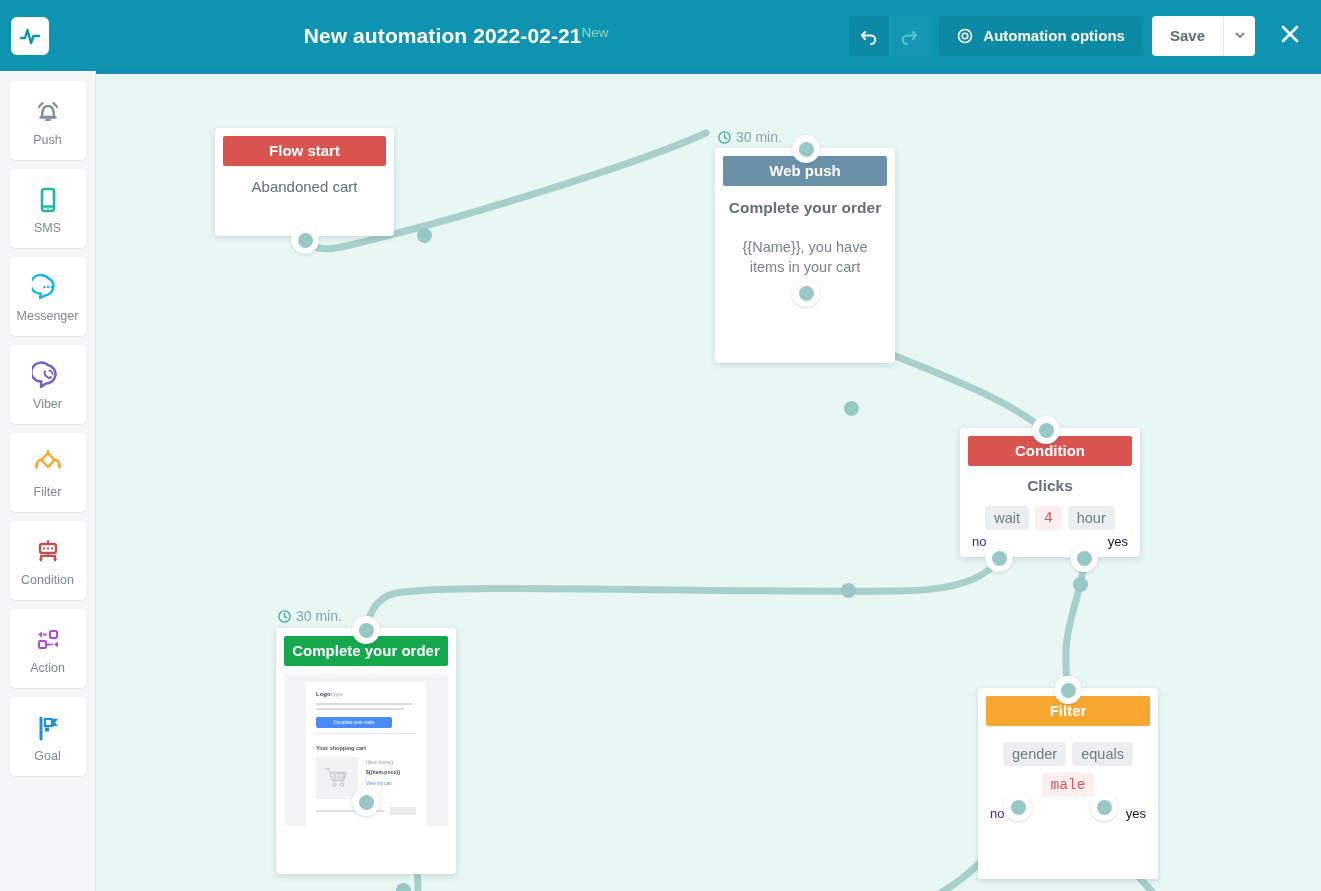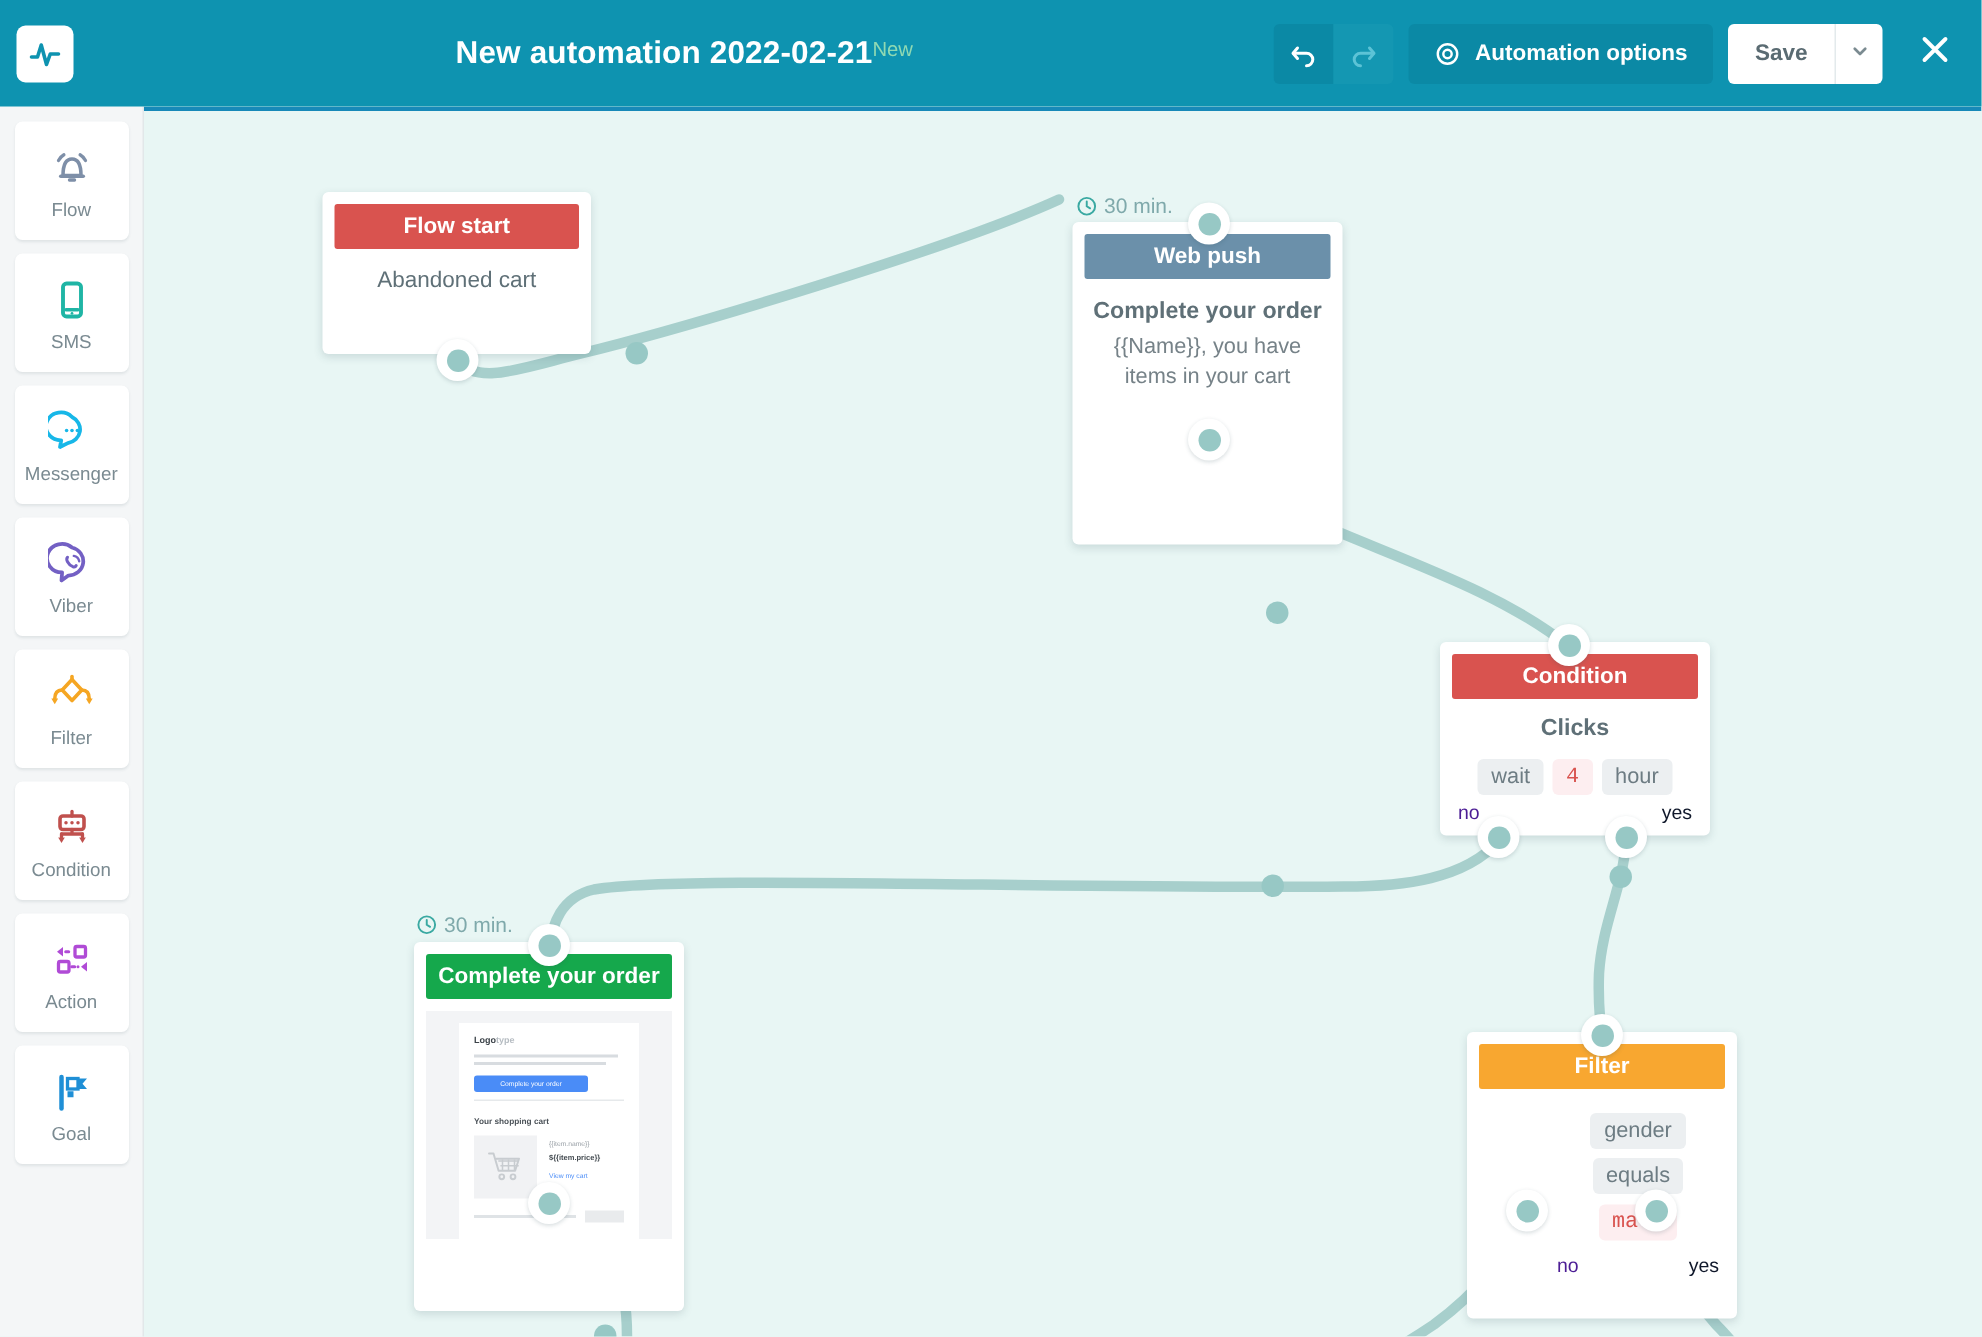--- a/index.html
+++ b/index.html
@@ -108,21 +108,21 @@
   }
   .node-head {
     color: #ffffff; font-size: 15px; font-weight: bold; text-align: center;
     padding: 6px 0 7px 0; border-radius: 2px;
     margin: 8px 8px 0 8px;
   }
   .node-body { padding: 12px 12px 16px 12px; text-align: center; }
   .node-title {
     font-size: 15.5px; font-weight: bold; color: #5f7077; line-height: 20px;
   }
-  .node-sub { font-size: 14.5px; color: #768288; line-height: 20px; margin-top: 3px; }
+  .node-sub { font-size: 14.5px; color: #768288; line-height: 20px; margin-top: 19px; }
   .node-plain { font-size: 15px; color: #5f7077; }
 
   .head-red    { background: #d9534f; }
   .head-blue   { background: #6b90aa; }
   .head-green  { background: #15a84c; }
   .head-orange { background: #f8a730; }
 
   
   .port {
     position: absolute; width: 28px; height: 28px; border-radius: 50%;
@@ -270,21 +270,21 @@
   <div class="side-item">
     <div class="side-icon">
       <svg width="32" height="32" viewBox="0 0 32 32">
         <path d="M10 21 q0-11 6-11 q6 0 6 11 z" fill="none" stroke="#7e8fa8" stroke-width="2.4" stroke-linejoin="round"></path>
         <path d="M8.5 21.5 h15" stroke="#7e8fa8" stroke-width="2.4" stroke-linecap="round"></path>
         <path d="M14.3 24 h3.4" stroke="#7e8fa8" stroke-width="2.2" stroke-linecap="round"></path>
         <path d="M7 11 q1.5-2.6 3.6-3.8" fill="none" stroke="#7e8fa8" stroke-width="2.2" stroke-linecap="round"></path>
         <path d="M25 11 q-1.5-2.6-3.6-3.8" fill="none" stroke="#7e8fa8" stroke-width="2.2" stroke-linecap="round"></path>
       </svg>
     </div>
-    <div class="side-label">Flow</div>
+    <div class="side-label">Push</div>
   </div>
 
   <div class="side-item">
     <div class="side-icon">
       <svg width="32" height="32" viewBox="0 0 32 32">
         <rect x="10" y="5" width="12" height="22" rx="2.4" fill="none" stroke="#1fb5a5" stroke-width="2.6"></rect>
         <path d="M12 22.5 h8" stroke="#1fb5a5" stroke-width="2.4" stroke-linecap="round"></path>
         <circle cx="16" cy="24.9" r="0.9" fill="#1fb5a5"></circle>
       </svg>
     </div>
@@ -490,21 +490,21 @@
             <div class="fb"></div>
         </div>
       </div>
     </div>
   </div>
   <div class="port" style="left:256px; top:545px;"></div>
   <div class="port" style="left:256px; top:717px;"></div>
 
   <div class="node" style="left:882px; top:617px; width:180px; height:191px;">
     <div class="node-head head-orange">Filter</div>
-    <div class="node-body" style="padding:10px 10px 8px 10px;margin-left:48px;">
+    <div class="node-body" style="padding:10px 10px 8px 10px;">
       <div class="chips" style="margin-top:6px;">
         <span class="chip">gender</span>
         <span class="chip">equals</span>
       </div>
       <div class="chips" style="margin-top:7px;">
         <span class="chip-val">male</span>
       </div>
       <div class="branch-row" style="padding:9px 2px 0 2px;">
         <span class="branch-no">no</span>
         <span class="branch-yes">yes</span>

